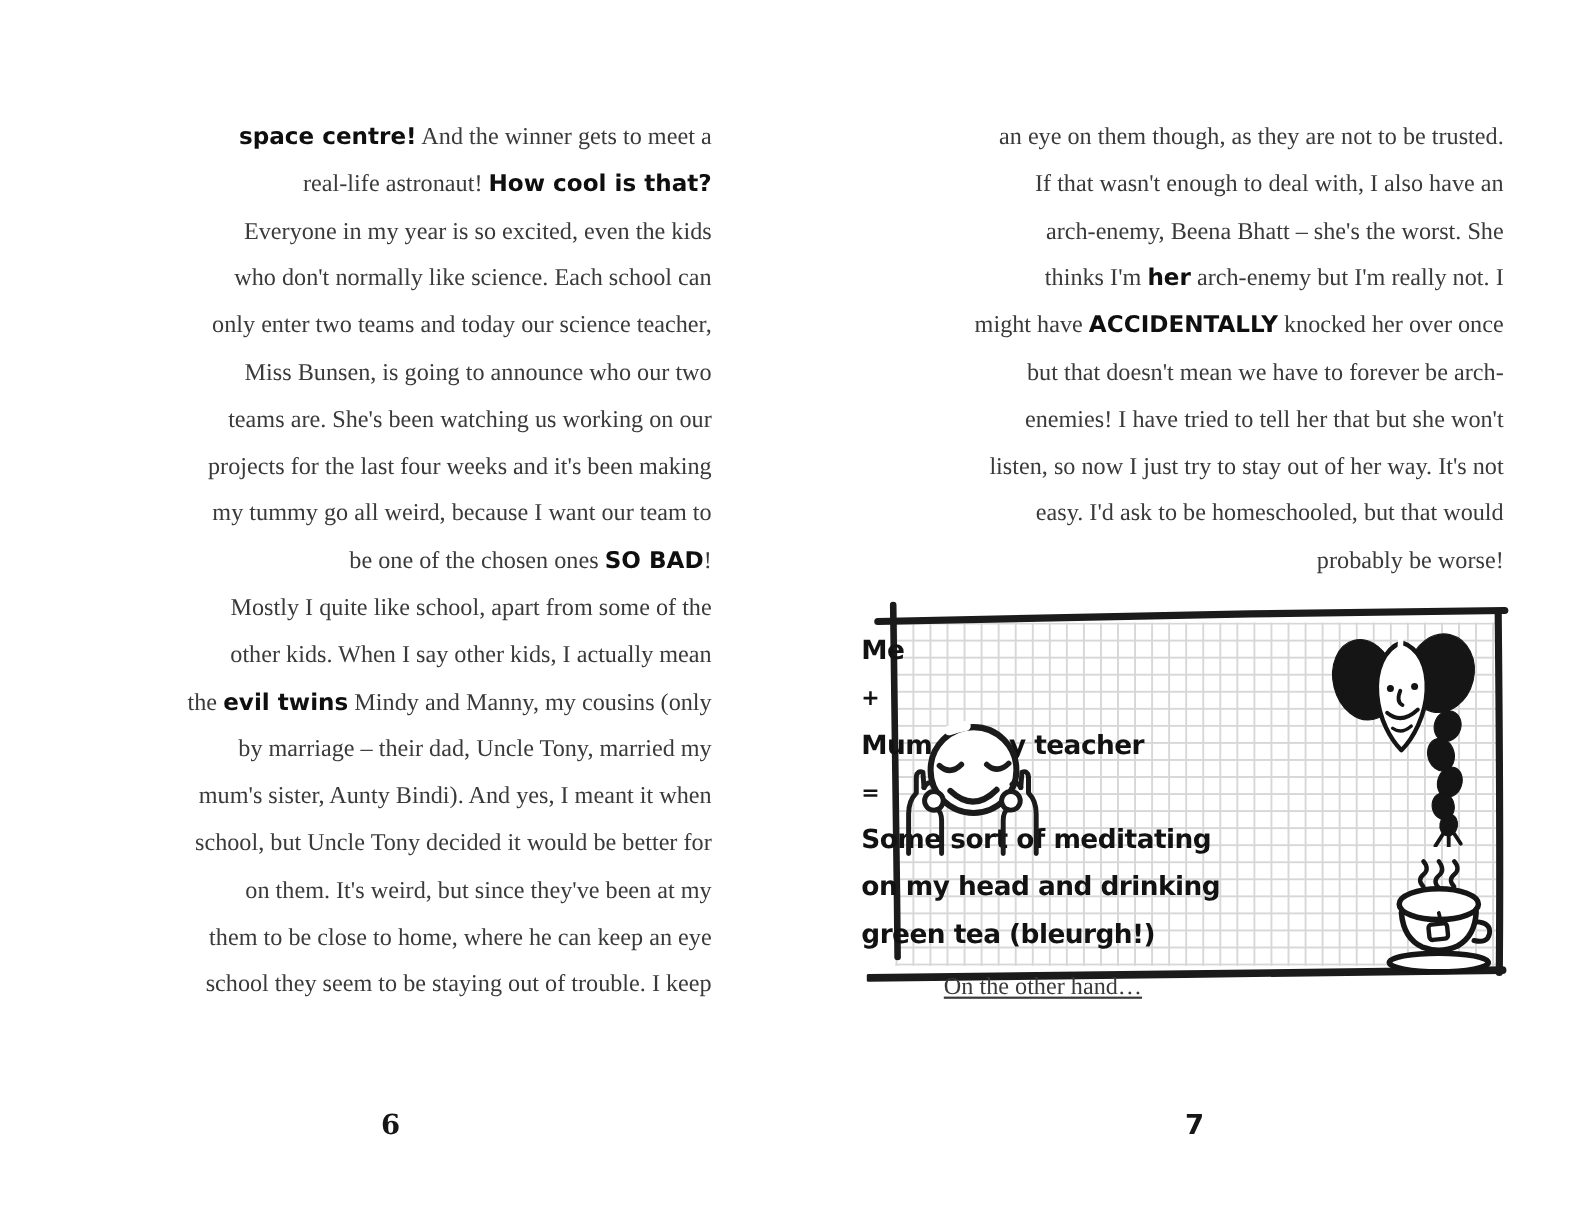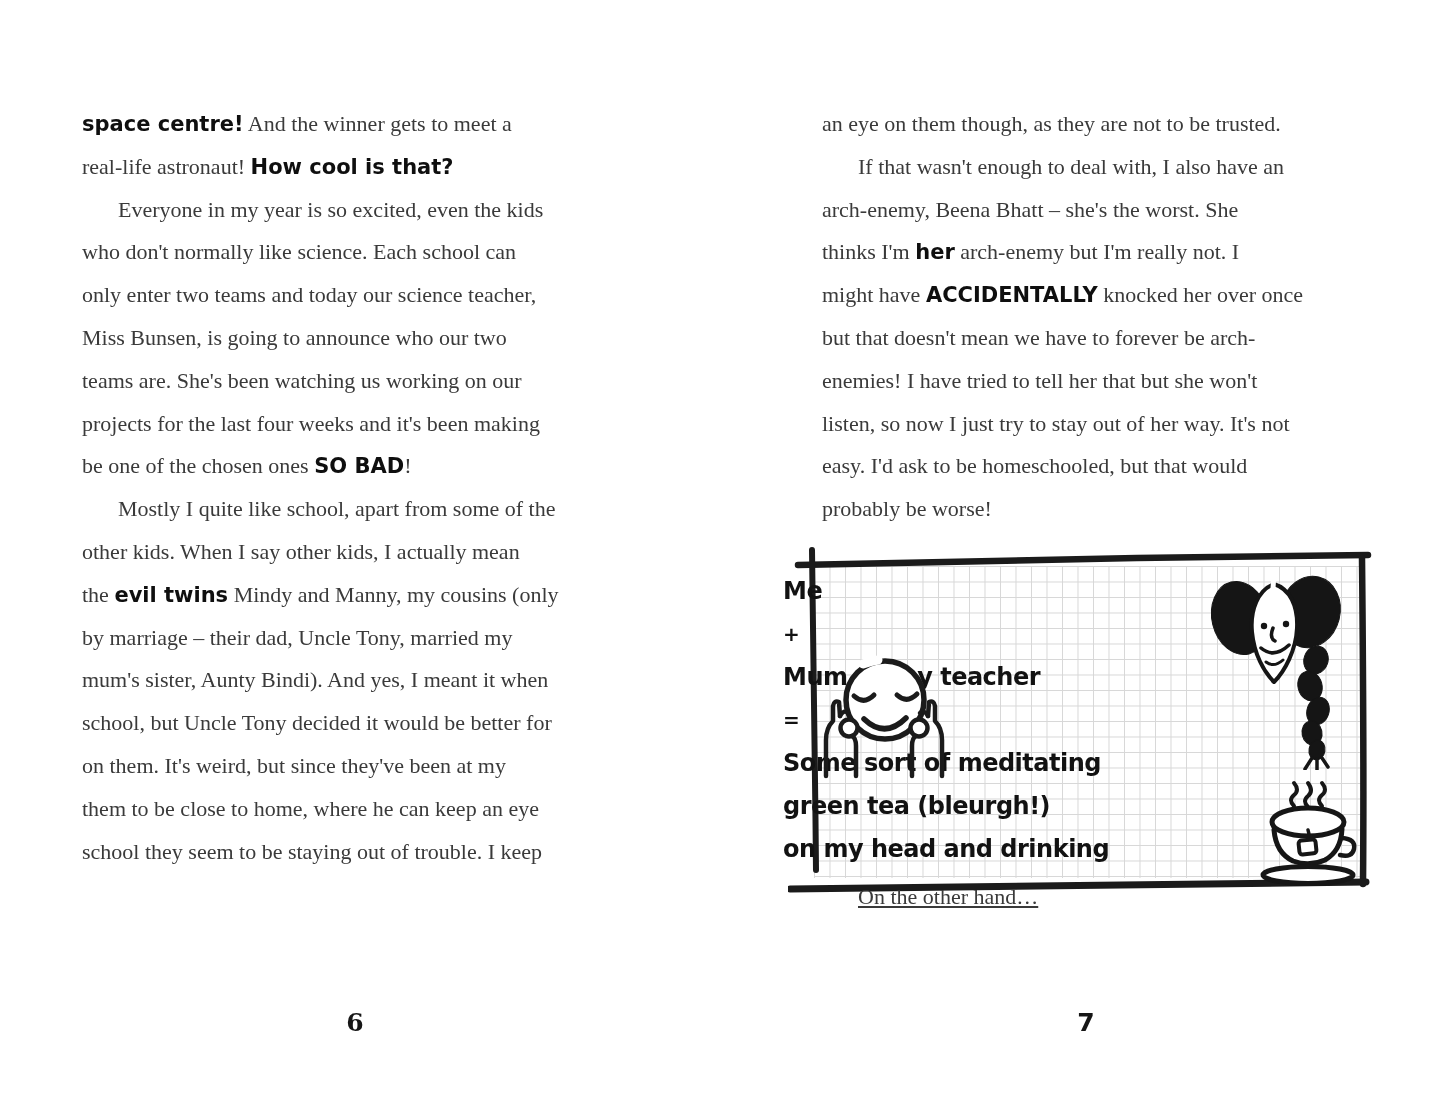--- a/index.html
+++ b/index.html
@@ -1,18 +1,18 @@
 <!DOCTYPE html>
 <html><head>
 <meta charset="utf-8">
 <style>
   html,body{margin:0;padding:0;background:#fff;}
   .spread{position:relative;width:1445px;height:1101px;background:#ffffff;overflow:hidden;
           font-family:"Liberation Serif",serif;}
-  .text-col{position:absolute;color:#3a3a3a;font-size:22px;}
+  .text-col{position:absolute;color:#3a3a3a;font-size:22px;text-align:right;}
   .line{display:block;height:42.8px;line-height:42.8px;white-space:pre;}
   .line.ind{padding-left:36px;}
   .r{font-family:"Liberation Serif",serif;}
   .c{font-family:"DejaVu Sans",sans-serif;font-weight:700;font-size:21px;color:#0f0f0f;}
   .pagenum{position:absolute;text-align:center;color:#161616;}
   .pagenum.serif{font-family:"DejaVu Serif",serif;font-weight:700;font-size:25px;}
   .pagenum.comic{font-family:"DejaVu Sans",sans-serif;font-weight:700;font-size:25px;}
   .caption{position:absolute;height:42.8px;line-height:42.8px;color:#3a3a3a;font-size:22px;
            padding-left:36px;white-space:pre;}
   
@@ -34,20 +34,21 @@
 
   <div class="text-col" style="left:82px;top:103px;width:565px;">
       <div class="line"><span class="c">space centre!</span><span class="r"> And the winner gets to meet a</span></div>
       <div class="line"><span class="r">real-life astronaut! </span><span class="c">How cool is that?</span></div>
       <div class="line ind"><span class="r">Everyone in my year is so excited, even the kids</span></div>
       <div class="line"><span class="r">who don't normally like science. Each school can</span></div>
       <div class="line"><span class="r">only enter two teams and today our science teacher,</span></div>
       <div class="line"><span class="r">Miss Bunsen, is going to announce who our two</span></div>
       <div class="line"><span class="r">teams are. She's been watching us working on our</span></div>
       <div class="line"><span class="r">projects for the last four weeks and it's been making</span></div>
+      <div class="line"><span class="r">my tummy go all weird, because I want our team to</span></div>
       <div class="line"><span class="r">be one of the chosen ones </span><span class="c">SO BAD</span><span class="r">!</span></div>
       <div class="line ind"><span class="r">Mostly I quite like school, apart from some of the</span></div>
       <div class="line"><span class="r">other kids. When I say other kids, I actually mean</span></div>
       <div class="line"><span class="r">the </span><span class="c">evil twins</span><span class="r"> Mindy and Manny, my cousins (only</span></div>
       <div class="line"><span class="r">by marriage – their dad, Uncle Tony, married my</span></div>
       <div class="line"><span class="r">mum's sister, Aunty Bindi). And yes, I meant it when</span></div>
       <div class="line"><span class="r">school, but Uncle Tony decided it would be better for</span></div>
       <div class="line"><span class="r">on them. It's weird, but since they've been at my</span></div>
       <div class="line"><span class="r">them to be close to home, where he can keep an eye</span></div>
       <div class="line"><span class="r">school they seem to be staying out of trouble. I keep</span></div>
@@ -76,22 +77,22 @@
       <path d="M2,343 C160,341 420,338 578,336" stroke-width="7"></path>
     </g>
   </svg>
 
   <div class="box-lines">
       <div class="box-line">Me</div>
       <div class="box-line sym">+</div>
       <div class="box-line">Mum as my teacher</div>
       <div class="box-line sym">=</div>
       <div class="box-line">Some sort of meditating</div>
+      <div class="box-line">on my head and drinking</div>
       <div class="box-line">green tea (bleurgh!)</div>
-      <div class="box-line">on my head and drinking</div>
     </div>
 
   <svg class="doodle" style="left:818px;top:650px;width:132px;height:136px;" viewBox="0 0 132 136">
     <g stroke="#1b1b1b" fill="none" stroke-linecap="round" stroke-linejoin="round">
       <circle cx="67" cy="50" r="39" stroke-width="5.5" fill="#ffffff"></circle>
       <path d="M45,14 Q53,11 60,10" stroke="#ffffff" stroke-width="9"></path>
       <path d="M36,46 Q46,55 56,45" stroke-width="5"></path>
       <path d="M79,45 Q89,54 99,44" stroke-width="5"></path>
       <path d="M46,69 Q67,89 88,68" stroke-width="5.5"></path>
       <g id="handL" stroke-width="4.5" fill="#ffffff">

